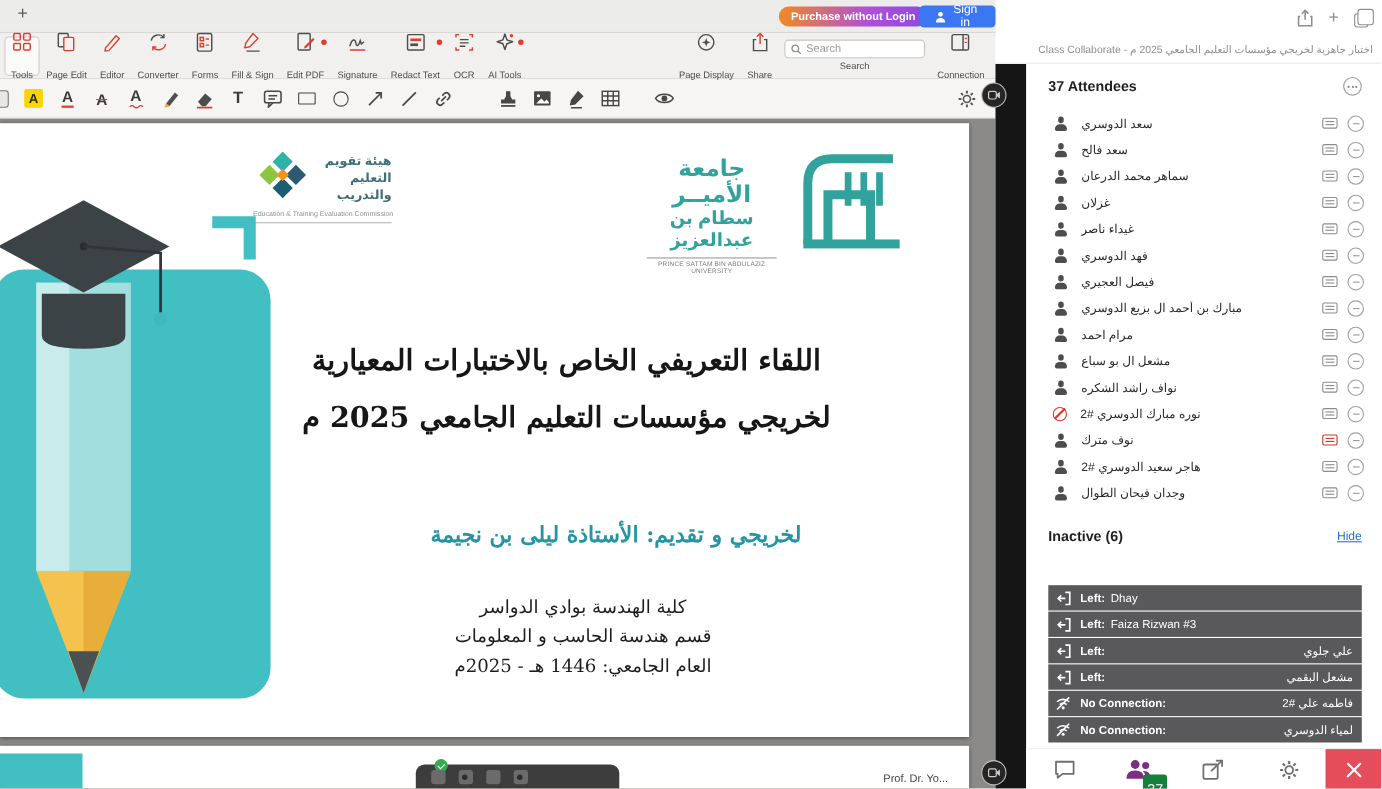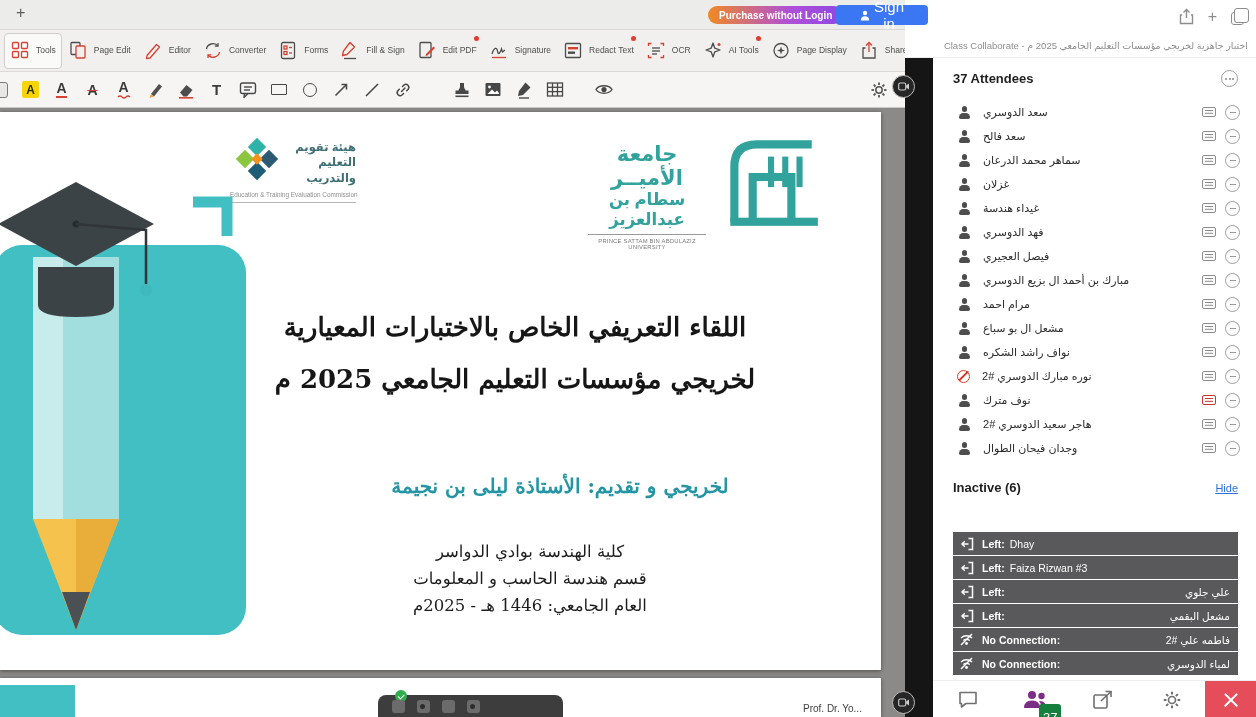--- a/index.html
+++ b/index.html
@@ -5,24 +5,24 @@
 *{margin:0;padding:0;box-sizing:border-box}
 body{font-family:"Liberation Sans","DejaVu Sans",sans-serif;background:#fff}
 .screen{position:relative;width:1256px;height:717px;overflow:hidden;background:#fff}
 svg{display:block}
 
 
 .pdf-window{position:absolute;left:0;top:0;width:905px;height:717px;background:#f1f0ef}
 .titlebar{position:relative;height:30px;background:#ececea;border-bottom:1px solid #d8d7d5}
 .newtab{position:absolute;left:16px;top:5px;font-size:16px;color:#5c5c5c;line-height:1;cursor:default}
 .purchase{position:absolute;left:708px;top:6px;height:18px;padding:0 11px;border:none;border-radius:9px;background:linear-gradient(90deg,#f08a24,#b04fd8 60%,#8d49e0);color:#fff;font-size:10px;font-weight:bold;font-family:inherit}
-.signin{position:absolute;left:836px;top:5px;height:20px;padding:0 24px;border:none;border-radius:4px;background:#3b77f2;color:#fff;font-size:15px;font-family:inherit;display:flex;align-items:center;gap:4px}
+.signin{position:absolute;left:836px;top:5px;height:20px;padding:0 14px;border:none;border-radius:4px;background:#3b77f2;color:#fff;font-size:11px;font-family:inherit;display:flex;align-items:center;gap:4px}
 
 .main-toolbar{display:flex;align-items:center;height:42px;padding:2px 4px;background:#f1f0ef;border-bottom:1px solid #dad9d7}
-.tool-item{height:36px;padding:2px 5px;display:flex;flex-direction:row;align-items:center;justify-content:center;gap:6px;position:relative;border:1px solid transparent;border-radius:4px;flex:0 0 auto}
+.tool-item{height:36px;padding:2px 5px;display:flex;flex-direction:column;align-items:center;justify-content:center;gap:16px;position:relative;border:1px solid transparent;border-radius:4px;flex:0 0 auto}
 .tool-item.selected{background:#fafaf9;border-color:#cfcecc}
 .tool-item .lbl{font-size:8.5px;color:#4e4e4e;white-space:nowrap;line-height:1}
 .dot{position:absolute;top:2px;right:3px;width:5px;height:5px;border-radius:50%;background:#e23c30}
 .toolbar-right{margin-left:auto;display:flex;align-items:center}
 .search-wrap{display:flex;flex-direction:column;align-items:center;gap:2px;margin:0 5px}
 .search-box{width:128px;height:17px;border:1px solid #c7c6c4;border-radius:4px;background:#fff;display:flex;align-items:center;padding:0 5px;gap:4px}
 .search-box input{flex:1;border:none;outline:none;background:transparent;font-size:10px;font-family:inherit;color:#333;min-width:0}
 .search-box input::placeholder{color:#9a9a9a}
 .search-wrap .lbl{font-size:8.5px;color:#4e4e4e}
 
@@ -624,21 +624,21 @@
           <span class="more-ic"></span>
         </div>
       <div class="att-row">
           <span class="p-ic"></span>
           <span class="att-name">غزلان</span>
           <span class="kb-ic"></span>
           <span class="more-ic"></span>
         </div>
       <div class="att-row">
           <span class="p-ic"></span>
-          <span class="att-name">غيداء هندسة</span>
+          <span class="att-name">غيداء ناصر</span>
           <span class="kb-ic"></span>
           <span class="more-ic"></span>
         </div>
       <div class="att-row">
           <span class="p-ic"></span>
           <span class="att-name">فهد الدوسري</span>
           <span class="kb-ic"></span>
           <span class="more-ic"></span>
         </div>
       <div class="att-row">

